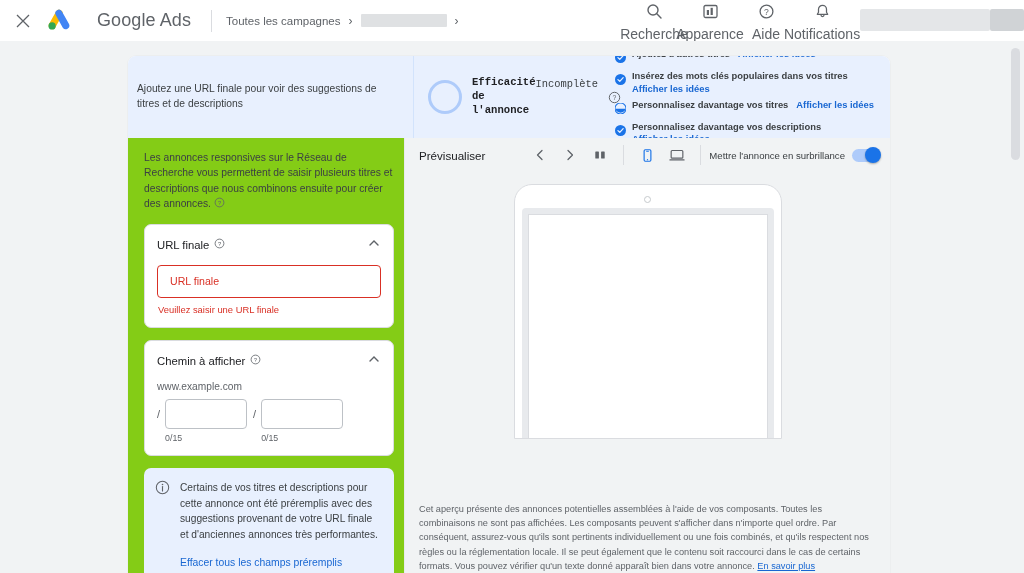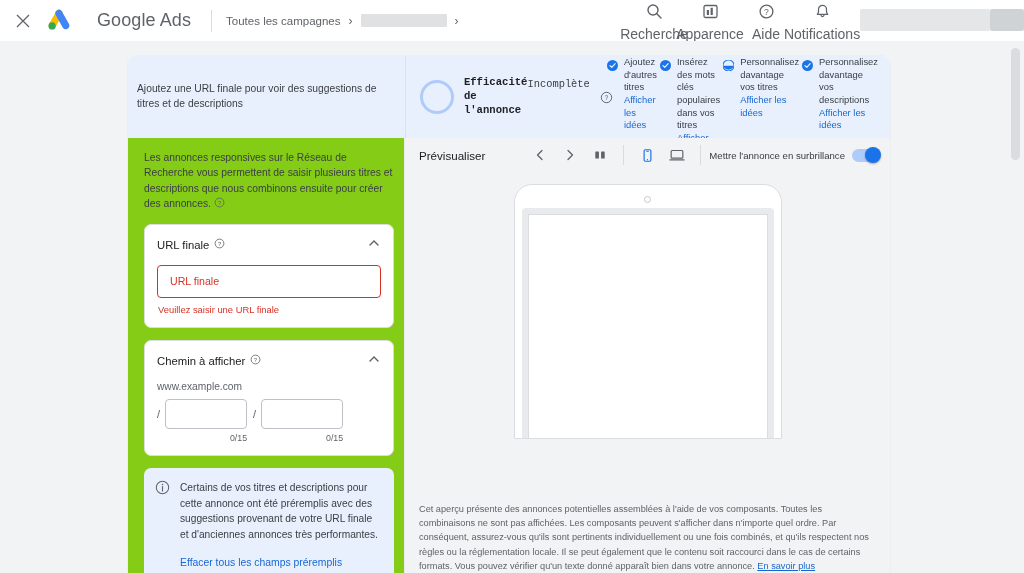--- a/index.html
+++ b/index.html
@@ -91,22 +91,22 @@
     border: 3px solid #aecbfa; flex: 0 0 34px;
   }
   .strength-txt { display: flex; flex-direction: row; font-family: Liberation Mono, monospace; }
   .strength-title {
     font-size: 10.6px; color: #202124; font-weight: bold; line-height: 1.3;
     max-width: 78px;
   }
   .strength-state { font-size: 10.4px; color: #3c4043; line-height: 1.35; margin-top: 1px; }
   .banner-help { display: flex; align-items: center; color: #5f6368; }
   .banner-right {
-    flex: 1; display: flex; flex-direction: row;
-    justify-content: center; gap: 3px; padding: 0 12px 0 4px;
+    flex: 1; display: flex; flex-direction: column;
+    justify-content: center; gap: 3px; padding: 0 12px 0 4px; font-weight: bold;
   }
   .sug-row { display: flex; align-items: flex-start; gap: 6px; }
   .sug-ico { flex: 0 0 11px; margin-top: 1px; }
   .sug-body { display: flex; flex-wrap: wrap; align-items: baseline; gap: 0 8px; }
   .sug-text { font-size: 9.4px; color: #3c4043; line-height: 1.35; }
   .sug-link {
     font-size: 9.4px; color: #1967d2; line-height: 1.35; cursor: pointer;
   }
 
   
@@ -135,21 +135,21 @@
   .input-err {
     width: 100%; height: 33px; border: 1px solid #d93025;
     border-radius: 4px; display: flex; align-items: center;
     padding: 0 12px; font-size: 10.6px; color: #d93025; cursor: text;
   }
   .err-msg { font-size: 9.4px; color: #d93025; margin-top: 6px; padding-left: 1px; }
   .domain-label { font-size: 10.2px; color: #5f6368; margin-bottom: 7px; }
   .path-row { display: flex; align-items: flex-start; gap: 6px; }
   .path-unit { display: flex; align-items: flex-start; gap: 5px; }
   .slash { font-size: 11px; color: #5f6368; line-height: 30px; }
-  .path-box { display: flex; flex-direction: column; align-items: flex-end; }
+  .path-box { display: flex; flex-direction: column; }
   .path-in {
     width: 82px; height: 30px; border: 1px solid #bdc1c6;
     border-radius: 4px; background: #fff; cursor: text;
   }
   .counter { font-size: 8.8px; color: #5f6368; margin-top: 4px; }
   .info-box {
     background: #e8f0fe; border-radius: 7px;
     padding: 12px 12px 12px 11px; display: flex; gap: 10px;
     margin-bottom: 12px;
   }

